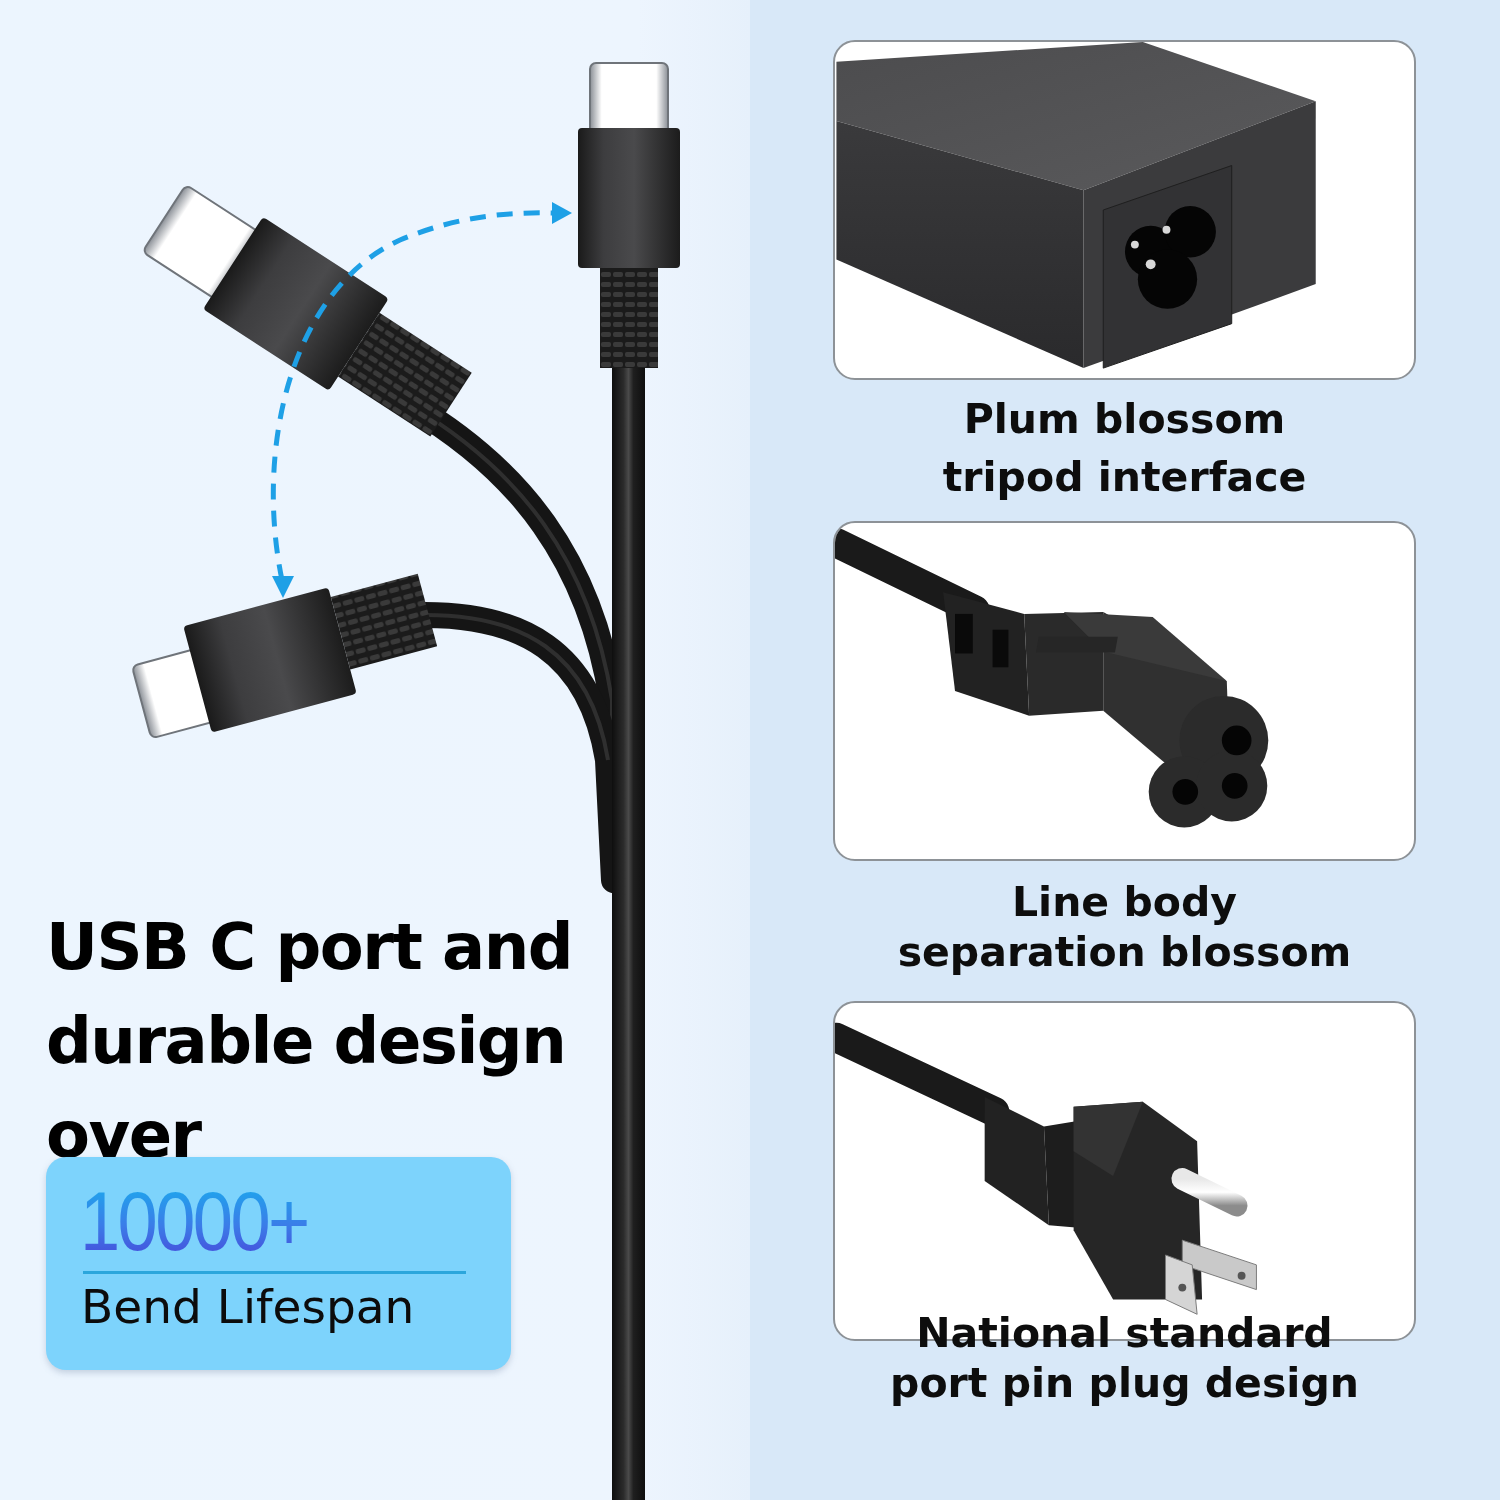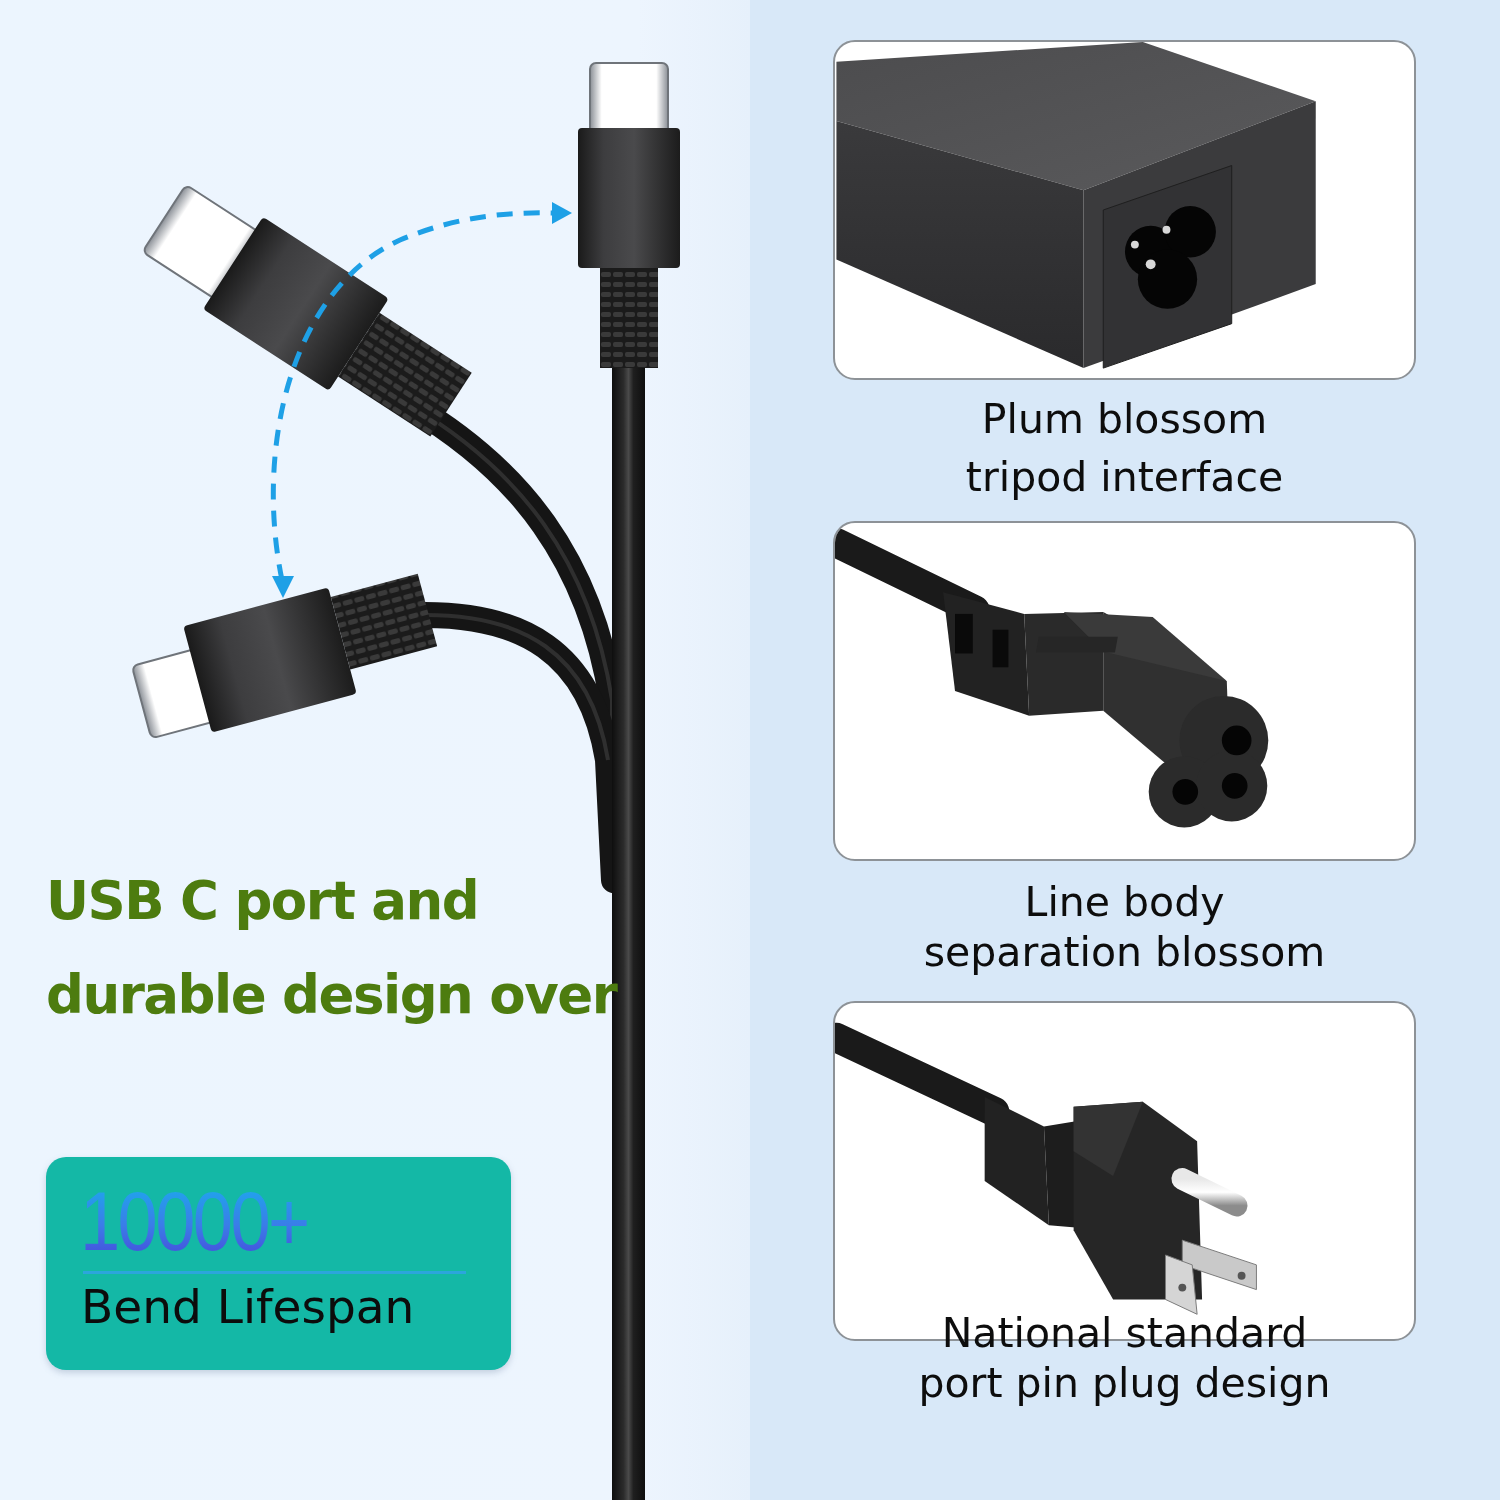--- a/index.html
+++ b/index.html
@@ -5,38 +5,38 @@
   * { box-sizing: border-box; margin: 0; padding: 0; }
   html, body { width: 1500px; height: 1500px; overflow: hidden; }
   body { position: relative; font-family: "DejaVu Sans", sans-serif; background: #eaf3fd; }
 
   .left-panel { position: absolute; left: 0; top: 0; width: 750px; height: 1500px;
     background: linear-gradient(90deg, #ecf5fe 0%, #edf5fe 85%, #e6f0fb 100%); }
   .right-panel { position: absolute; left: 750px; top: 0; width: 750px; height: 1500px; background: #d8e8f8; }
 
   .illustration { position: absolute; left: 0; top: 0; width: 750px; height: 1500px; }
 
-  .headline { position: absolute; left: 46px; top: 854px; width: 600px;
-    font-family: "DejaVu Sans", sans-serif; font-weight: bold; color: #4d7c0f;
-    font-size: 53px; line-height: 94px; letter-spacing: -1.5px; }
+  .headline { position: absolute; left: 46px; top: 900px; width: 600px;
+    font-family: "DejaVu Sans", sans-serif; font-weight: bold; color: #000000;
+    font-size: 64px; line-height: 94px; letter-spacing: -1.5px; }
 
   .stat-card { position: absolute; left: 46px; top: 1157px; width: 465px; height: 213px;
-    background: #14b8a6; border-radius: 20px; box-shadow: 0 3px 6px rgba(120,140,170,0.35); }
+    background: #7dd3fc; border-radius: 20px; box-shadow: 0 3px 6px rgba(120,140,170,0.35); }
   .stat-value { position: absolute; left: 34px; top: 14px; font-family: "Liberation Sans Narrow", "Liberation Sans", sans-serif;
     font-size: 84px; line-height: 100px; letter-spacing: -3px; font-weight: normal;
     background: linear-gradient(180deg, #13b6ee 0%, #3b7ce8 55%, #4b3bd6 100%);
     -webkit-background-clip: text; background-clip: text; color: transparent; transform: scaleX(0.86); transform-origin: left center; }
   .stat-divider { position: absolute; left: 37px; top: 114px; width: 383px; height: 3px; background: #2ba6dc; }
   .stat-label { position: absolute; left: 35px; top: 120px; font-size: 47px; line-height: 60px; color: #0c0c0c; }
 
   .feature-card { position: absolute; left: 833px; width: 583px; height: 340px;
     background: #ffffff; border: 2px solid #8d9297; border-radius: 22px; overflow: hidden; }
   .feature-card svg { width: 100%; height: 100%; display: block; }
   .feature-caption { position: absolute; left: 833px; width: 583px; text-align: center;
-    font-size: 41px; color: #0d0d0d; line-height: 50px; }
+    font-size: 41px; color: #0d0d0d; line-height: 50px; font-weight: bold; }
 </style>
 </head>
 <body>
 
 <div class="left-panel"></div>
 <div class="right-panel"></div>
 
 <svg class="illustration" viewBox="0 0 750 1500">
   <defs>
     <linearGradient id="plugMetal" x1="0" y1="0" x2="1" y2="0">

